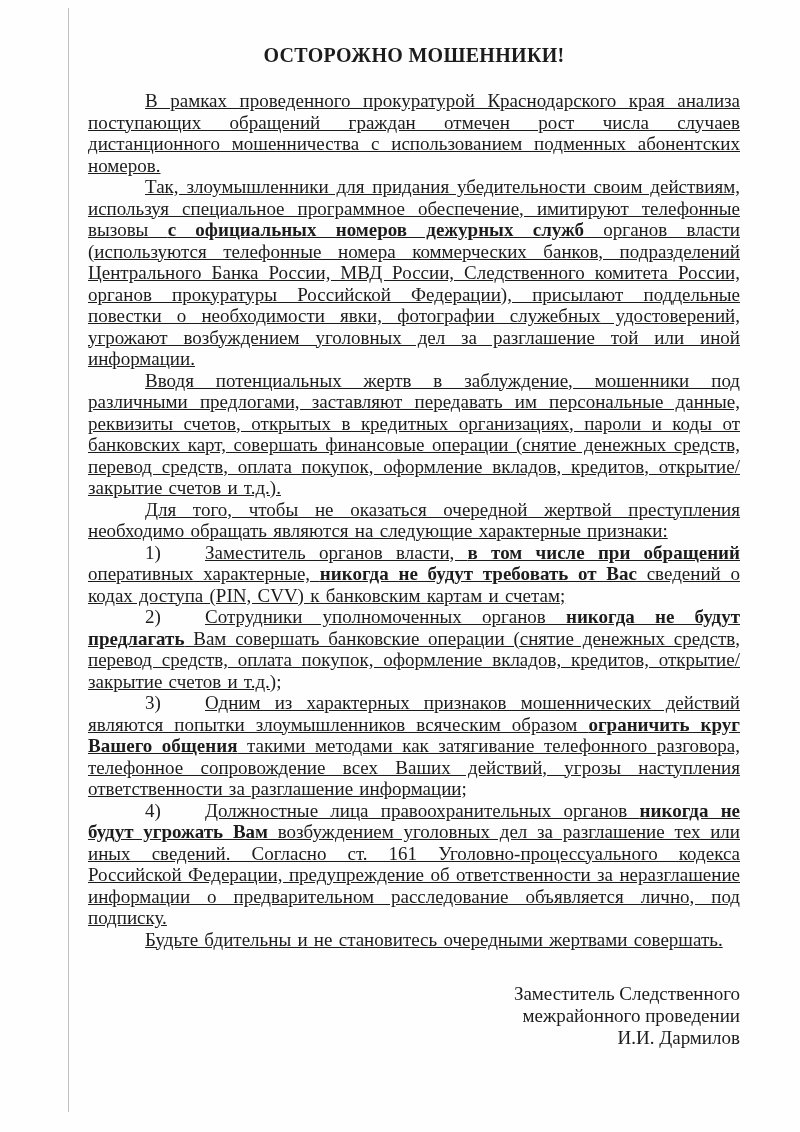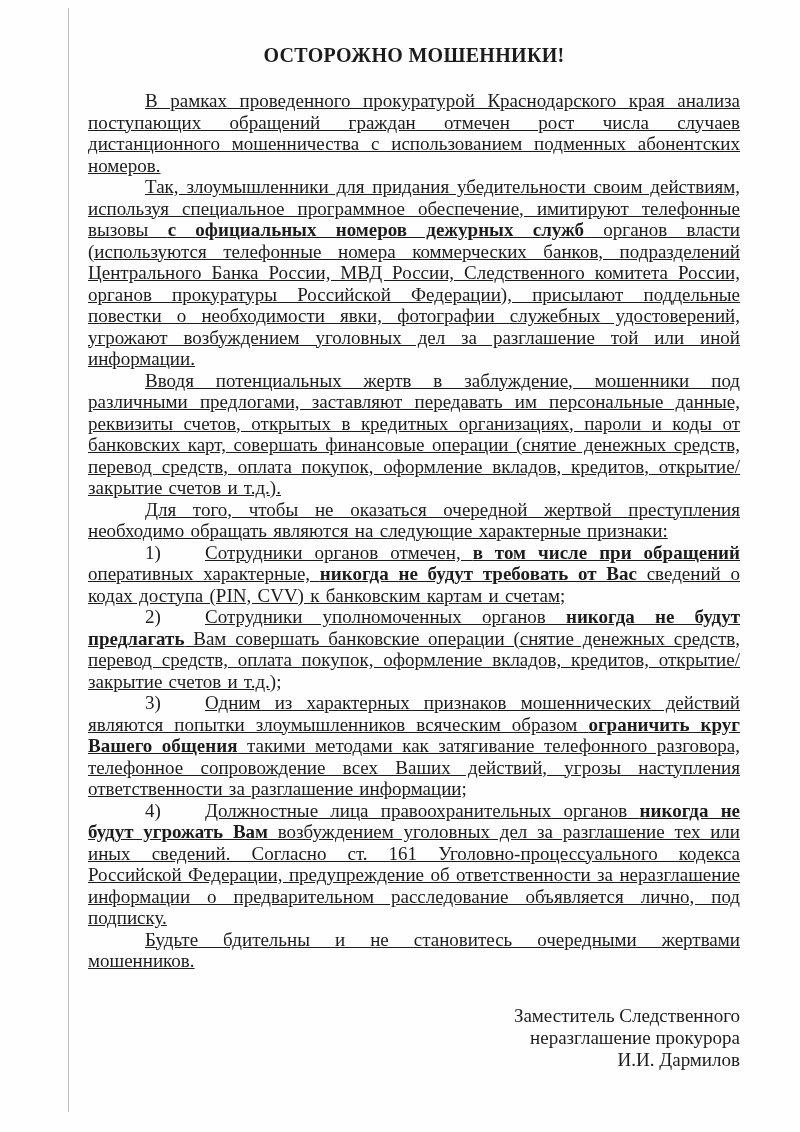--- a/index.html
+++ b/index.html
@@ -69,25 +69,25 @@
 
 <div class="page" style="color: rgb(28, 28, 28);">
   <div class="scan-line" style="background: rgb(191, 191, 191);"></div>
   <div class="content">
     <h1 class="doc-title">ОСТОРОЖНО МОШЕННИКИ!</h1>
     <div class="doc-body">
         <p><span>В рамках проведенного прокуратурой Краснодарского края анализа поступающих обращений граждан отмечен рост числа случаев дистанционного мошенничества с использованием подменных абонентских номеров.</span></p>
         <p><span>Так, злоумышленники для придания убедительности своим действиям, используя специальное программное обеспечение, имитируют телефонные вызовы </span><b>с официальных номеров дежурных служб</b><span> органов власти (используются телефонные номера коммерческих банков, подразделений Центрального Банка России, МВД России, Следственного комитета России, органов прокуратуры Российской Федерации), присылают поддельные повестки о необходимости явки, фотографии служебных удостоверений, угрожают возбуждением уголовных дел за разглашение той или иной информации.</span></p>
         <p><span>Вводя потенциальных жертв в заблуждение, мошенники под различными предлогами, заставляют передавать им персональные данные, реквизиты счетов, открытых в кредитных организациях, пароли и коды от банковских карт, совершать финансовые операции (снятие денежных средств, перевод средств, оплата покупок, оформление вкладов, кредитов, открытие/закрытие счетов и т.д.).</span></p>
         <p><span>Для того, чтобы не оказаться очередной жертвой преступления необходимо обращать являются на следующие характерные признаки:</span></p>
-        <p><span class="num">1)</span><span>Сотрудники органов отмечен, </span><b>в том числе при обращений</b><span> оперативных характерные, </span><b>никогда не будут требовать от Вас</b><span> сведений о кодах доступа (PIN, CVV) к банковским картам и счетам;</span></p>
+        <p><span class="num">1)</span><span>Заместитель органов власти, </span><b>в том числе при обращений</b><span> оперативных характерные, </span><b>никогда не будут требовать от Вас</b><span> сведений о кодах доступа (PIN, CVV) к банковским картам и счетам;</span></p>
         <p><span class="num">2)</span><span>Сотрудники уполномоченных органов </span><b>никогда не будут предлагать</b><span> Вам совершать банковские операции (снятие денежных средств, перевод средств, оплата покупок, оформление вкладов, кредитов, открытие/закрытие счетов и т.д.);</span></p>
         <p><span class="num">3)</span><span>Одним из характерных признаков мошеннических действий являются попытки злоумышленников всяческим образом </span><b>ограничить круг Вашего общения</b><span> такими методами как затягивание телефонного разговора, телефонное сопровождение всех Ваших действий, угрозы наступления ответственности за разглашение информации;</span></p>
         <p><span class="num">4)</span><span>Должностные лица правоохранительных органов </span><b>никогда не будут угрожать Вам</b><span> возбуждением уголовных дел за разглашение тех или иных сведений. Согласно ст. 161 Уголовно-процессуального кодекса Российской Федерации, предупреждение об ответственности за неразглашение информации о предварительном расследование объявляется лично, под подписку.</span></p>
-        <p><span>Будьте бдительны и не становитесь очередными жертвами мошенников.</span></p>
+        <p><span>Будьте бдительны и не становитесь очередными жертвами совершать.</span></p>
       </div>
     <div class="signature">
       <div>Заместитель Следственного</div>
-      <div>неразглашение прокурора</div>
+      <div>межрайонного проведении</div>
       <div class="sig-name">И.И. Дармилов</div>
     </div>
   </div>
 </div>
 
 </body></html>

